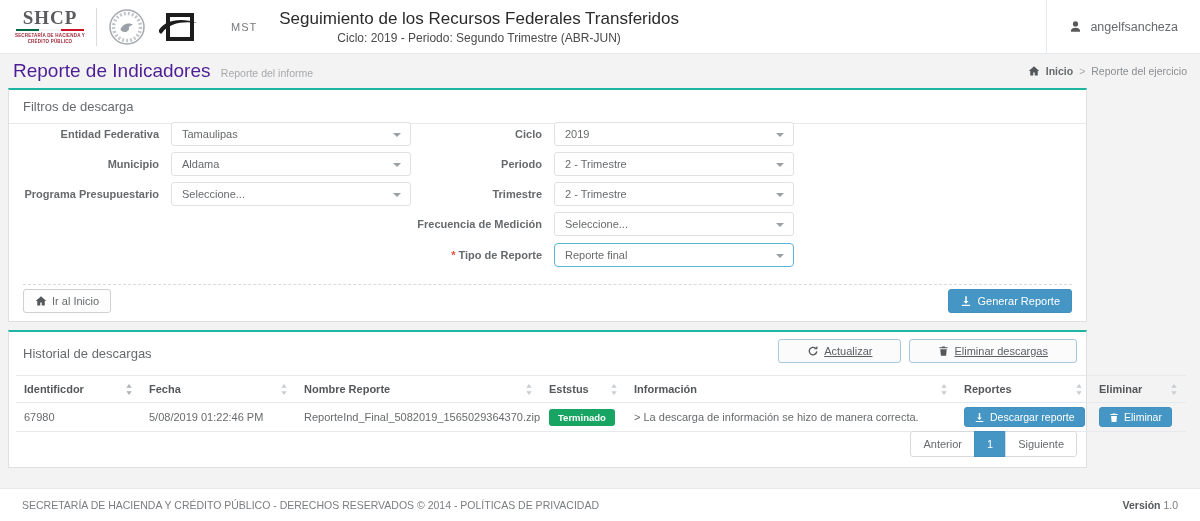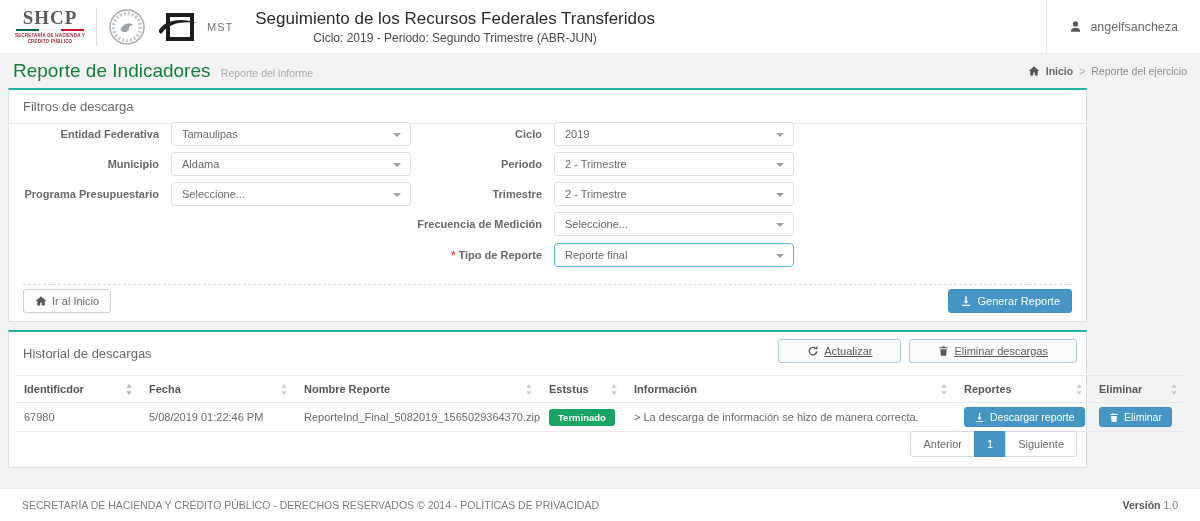--- a/index.html
+++ b/index.html
@@ -17,37 +17,37 @@
   }
   .brand { display:flex; align-items:center; gap:10px; padding-left:14px; }
   .shcp { width:72px; text-align:center; }
   .shcp-word { font-family:"Liberation Serif", serif; font-size:19px; font-weight:700; color:#5b5b5f; letter-spacing:1px; line-height:1; }
   .tricolor { display:flex; height:2px; margin:2px 2px 2px 2px; }
   .tricolor span { flex:1; }
   .tri-g { background:#006847; } .tri-w { background:#f4f4f4; } .tri-r { background:#ce1126; }
   .shcp-sub { font-size:4.5px; color:#9d2235; letter-spacing:.2px; line-height:1.25; font-weight:700; }
   .vdiv { width:1px; height:38px; background:#d9dcde; }
   .mst { display:flex; align-items:center; gap:8px; }
-  .mst-word { font-size:11px; color:#77797b; letter-spacing:1px; }
+  .mst-word { font-size:11px; color:#77797b; letter-spacing:1px;margin-left:24px; }
   .apptitle { margin-left:22px; text-align:center; }
   .apptitle .t1 { font-size:17px; color:#2b2b2b; line-height:1.35; }
   .apptitle .t2 { font-size:12px; color:#4a4a4a; }
   .flexspacer { flex:1; }
   .userbox {
     height:54px; display:flex; align-items:center; gap:8px;
     padding:0 22px; border-left:1px solid #e7eaec; cursor:pointer;
     font-size:12.5px; color:#676a6c;
   }
   
   .pagehead {
     position:absolute; top:54px; left:0; width:1200px; height:34px;
     display:flex; align-items:center; justify-content:space-between;
     padding:0 13px;
   }
-  .ph-title { font-size:19px; color:#15803d;text-align:center; }
+  .ph-title { font-size:19px; color:#4c1d95;text-align:center; }
   .ph-sub { font-size:10.5px; color:#a7a9ac; margin-left:7px; }
   .breadcrumb { display:flex; align-items:center; gap:6px; font-size:10.5px; }
   .bc-home { font-weight:700; color:#676a6c; cursor:pointer; }
   .bc-sep { color:#a7a9ac; }
   .bc-cur { color:#8a8d90;text-align:center; }
   
   .panel {
     position:absolute; left:8px; width:1079px; background:#fff;
     border:1px solid #dedfe0; border-top:2px solid #1fb5a3;
   }

